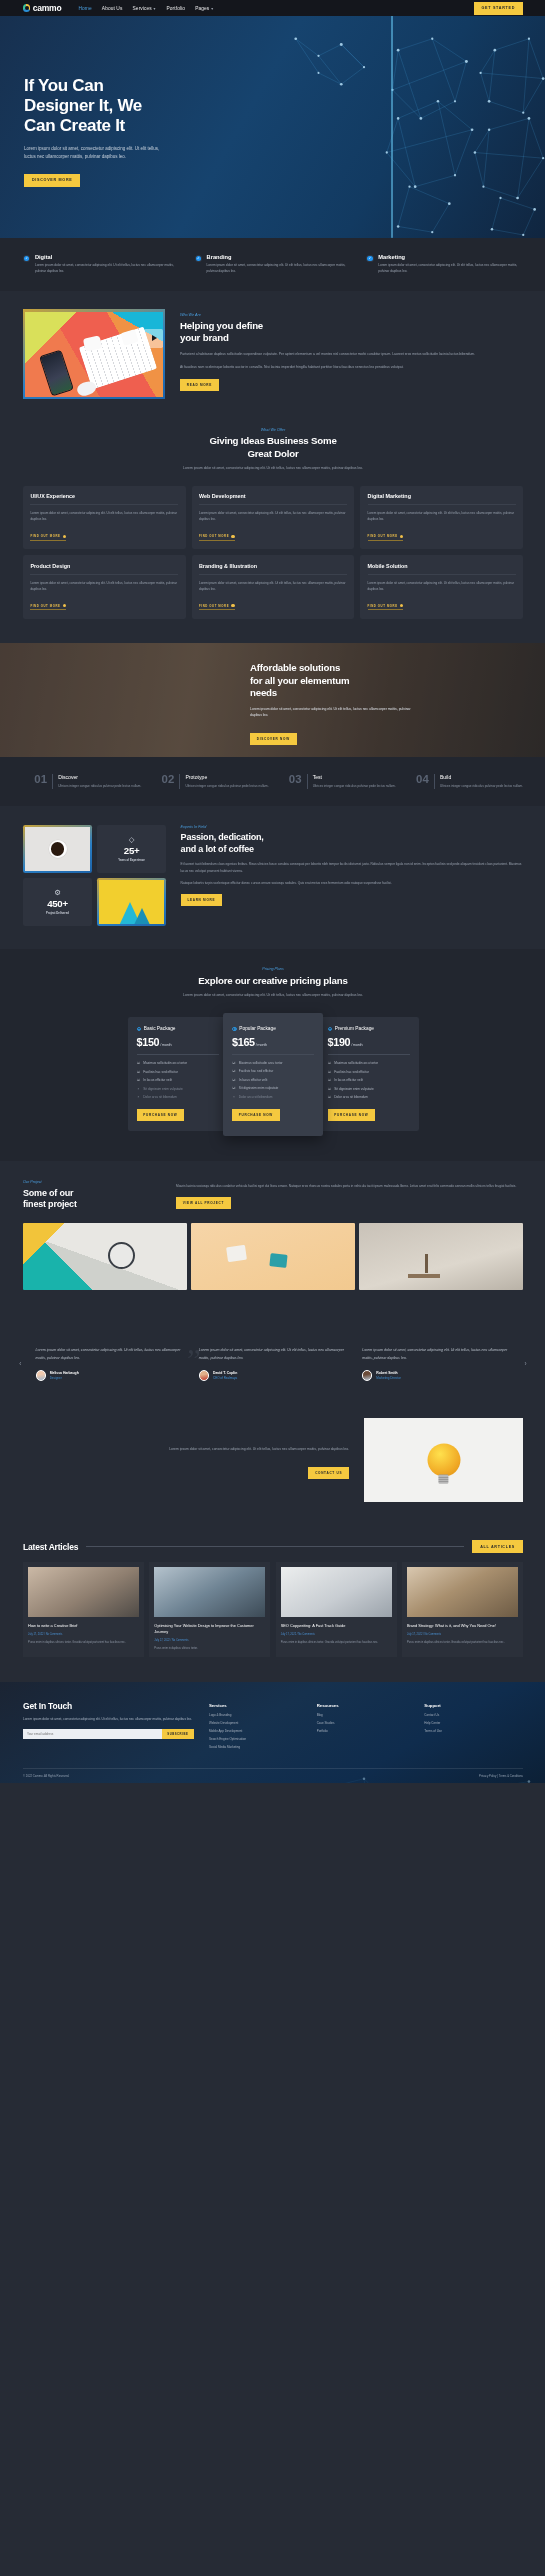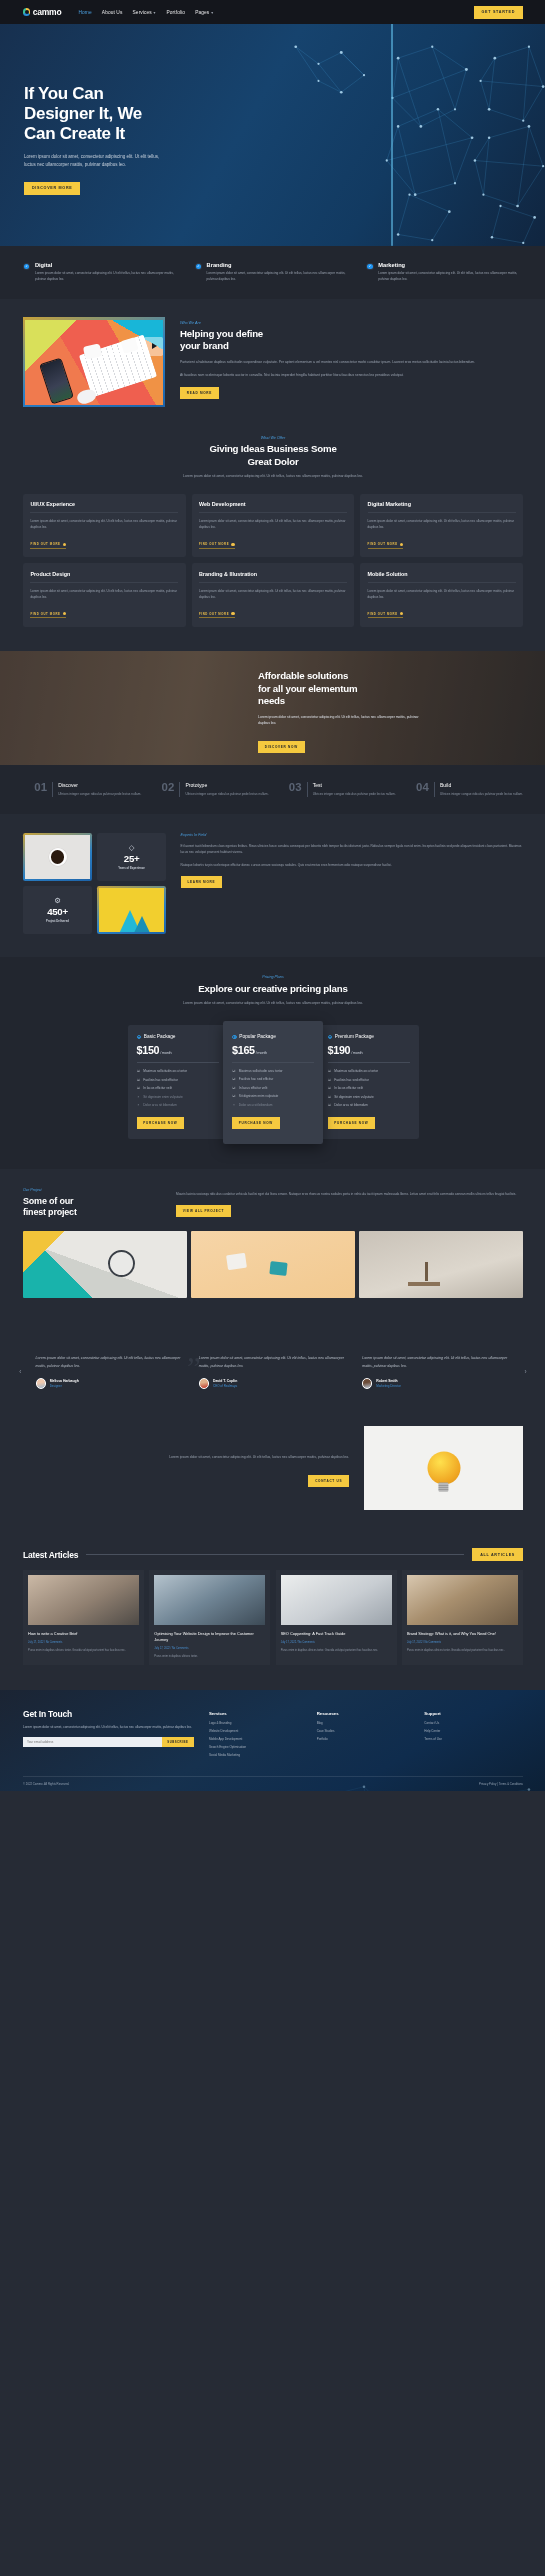--- a/index.html
+++ b/index.html
@@ -8,21 +8,21 @@
     background: #262b35;
     font-family: "Liberation Sans", sans-serif;
     color: #fff;
     overflow-x: hidden;
   }
   .wrap { width: 546px; position: relative; }
   .container { width: 500px; margin: 0 auto; }
 
   
   .header {
-    height: 24px; background: #14161c; display: flex; align-items: center;
+    height: 16px; background: #14161c; display: flex; align-items: center;
     padding: 0 23px; position: relative; z-index: 20;
   }
   .logo { display: flex; align-items: center; gap: 2.3px; margin-right: 17px; }
   .logo-mark {
     width: 7.4px; height: 7.4px; border-radius: 50%;
     background: conic-gradient(#f5c243 0deg 120deg, #2a8fd6 120deg 240deg, #3bbf9a 240deg 360deg);
     position: relative;
   }
   .logo-mark::after {
     content: ""; position: absolute; left: 1.7px; top: 1.7px; width: 4px; height: 4px;
@@ -144,21 +144,21 @@
     width: 3.4px; height: 3.4px; border-radius: 50%; background: #f0c04a;
     display: inline-block;
   }
 
   
   .banner {
     height: 114px; position: relative; overflow: hidden;
     background: linear-gradient(100deg,#6d5847,#8a7158 35%,#5c4b3c 70%,#3e3730);
   }
   .banner::after { content:""; position: absolute; inset:0; background: rgba(20,22,28,.42); }
-  .banner-inner { position: relative; z-index: 3; padding: 19.3px 0 0 250px; width: 536px; margin-left: 8px; }
+  .banner-inner { position: relative; z-index: 3; padding: 19.3px 0 0 250px; width: 536px; }
   .banner h2 { font-size: 9.7px; line-height: 1.3; font-weight: bold; width: 171px; letter-spacing: -0.2px; }
   .banner p { font-size: 3.4px; line-height: 2; color: #dfe3e9; width: 165px; margin: 5.7px 0 6.8px; }
 
   
   .steps { background: #22262f; padding: 17px 0; }
   .steps-row { display: grid; grid-template-columns: repeat(4,1fr); gap: 9px; }
   .step { display: flex; gap: 5.1px; justify-content: flex-end; }
   .step-num { font-size: 11.4px; font-weight: bold; color: #5a6373; line-height: 1; }
   .step-body { border-left: 0.6px solid #454d5c; padding-left: 5.1px; }
   .step-body h4 { font-size: 5.1px; font-weight: normal; margin-bottom: 2.8px; }
@@ -546,20 +546,24 @@
             <div class="stat-ico">⚙</div>
             <div class="stat-num">450+</div>
             <div class="stat-lbl">Project Delivered</div>
           </div>
           <div class="tile tile-grad">
             <div class="origami"></div>
           </div>
         </div>
         <div class="ex-text">
           <div class="eyebrow">Experts In Field</div>
+          <h2>
+            <span>Passion, dedication,</span><br>
+            <span>and a lot of coffee</span>
+          </h2>
           <p>Et laoreet taciti bibendum class egestas finibus. Risus ultricies fusce conubia consequat per lobortis nibh tempor facilisi dictumst justo. Ridiculus semper ligula non id enim. Inceptos facilisis sed pede aliquam tincidunt class parturient. Maximus lacus nec volutpat praesent habitant viverra.</p>
           <p>Natoque lobortis turpis scelerisque efficitur donec cursus ornare sociosqu sodales. Quis erat metus eros fermentum odio natoque suspendisse facilisi.</p>
           <button class="btn-sm">LEARN MORE</button>
         </div>
       </div>
     </div>
   </div>
 
   <div class="pricing">
     <div class="container">

